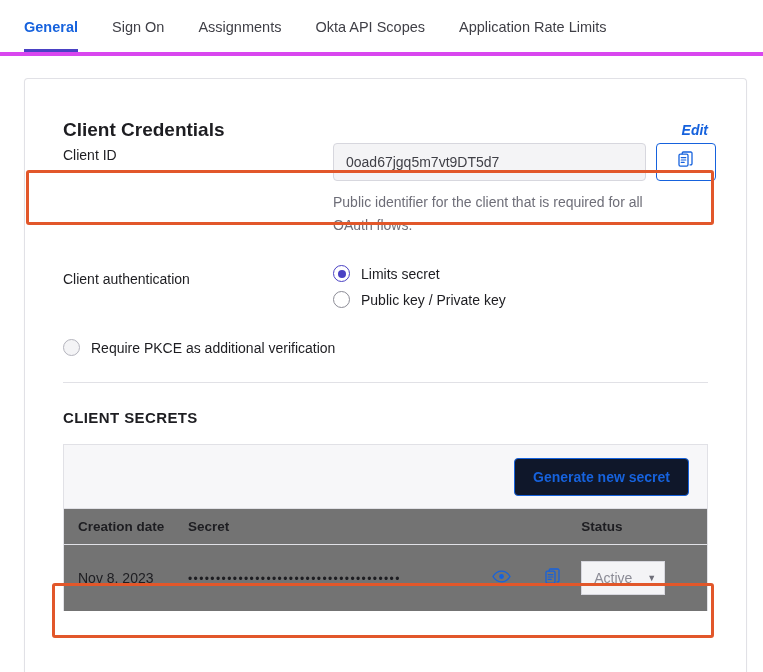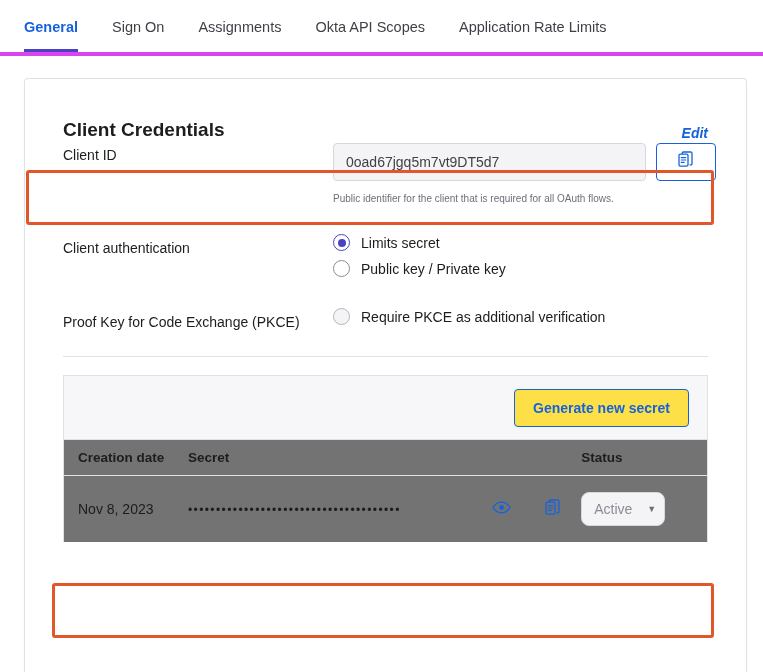--- a/index.html
+++ b/index.html
@@ -47,21 +47,21 @@
     min-height: 600px;
     background: #ffffff;
     border: 1px solid #e1e1e6;
     border-bottom: none;
     border-radius: 4px 4px 0 0;
     box-shadow: 0 1px 2px rgba(0,0,0,0.04);
   }
 
   .card-head {
     display: flex;
-    align-items: flex-end;
+    align-items: center;
     justify-content: space-between;
     padding: 40px 38px 0 38px;
   }
   .card-title {
     font-size: 19px;
     font-weight: bold;
     color: #1d1d21;
   }
   .edit-link {
     font-size: 14px;
@@ -119,23 +119,23 @@
     height: 38px;
     border: 1px solid #1662dd;
     border-radius: 4px;
     background: #ffffff;
     display: flex;
     align-items: center;
     justify-content: center;
     cursor: pointer;
   }
   .help-text {
-    font-size: 10px;
+    font-size: 14px;
     color: #6e6e78;
-    line-height: 15px;
+    line-height: 23px;
     margin-top: 10px;
     max-width: 340px;
   }
 
   
   .radio-line {
     display: flex;
     align-items: center;
     margin-bottom: 9px;
     cursor: pointer;
@@ -197,21 +197,21 @@
     height: 64px;
     display: flex;
     align-items: center;
     justify-content: flex-end;
     padding-right: 18px;
     border-bottom: 1px solid #e1e1e6;
   }
   .gen-btn {
     height: 38px;
     padding: 0 18px;
-    background: #fde047;
+    background: #0f172a;
     border: 1px solid #1662dd;
     border-radius: 4px;
     color: #1662dd;
     font-size: 14px;
     font-weight: bold;
     cursor: pointer;
     font-family: "Liberation Sans", sans-serif;
   }
   table.secrets {
     width: 100%;
@@ -244,21 +244,21 @@
   }
   .icon-btn {
     display: inline-block;
     cursor: pointer;
     vertical-align: middle;
   }
   .status-select {
     width: 84px;
     height: 34px;
     border: 1px solid #d7d7de;
-    border-radius: 8px;
+    border-radius: 0;
     background: #f4f4f6;
     color: #8c8c96;
     font-size: 14px;
     display: flex;
     align-items: center;
     justify-content: space-between;
     padding: 0 8px 0 12px;
     cursor: pointer;
   }
   .caret { font-size: 9px; color: #6e6e78; }
@@ -308,31 +308,31 @@
         <span class="radio-label">Limits secret</span>
       </div>
       <div class="radio-line">
         <span class="radio"></span>
         <span class="radio-label">Public key / Private key</span>
       </div>
     </div>
   </div>
 
   <div class="row" style="margin-top:22px;">
-    <div class="row-label">Proof Key for Code Exchange (PKCE)</div>
     <div class="row-body">
       <div class="radio-line" style="margin-bottom:0;">
         <span class="checkbox"></span>
         <span class="radio-label">Require PKCE as additional verification</span>
       </div>
     </div>
   </div>
 
   <hr class="sep">
 
+  <div class="section-title">CLIENT SECRETS</div>
 
   <div class="table-wrap">
     <div class="table-toolbar">
       <button class="gen-btn">Generate new secret</button>
     </div>
     <table class="secrets">
       <thead>
         <tr>
           <th class="col-date">Creation date</th>
           <th class="col-secret">Secret</th>

